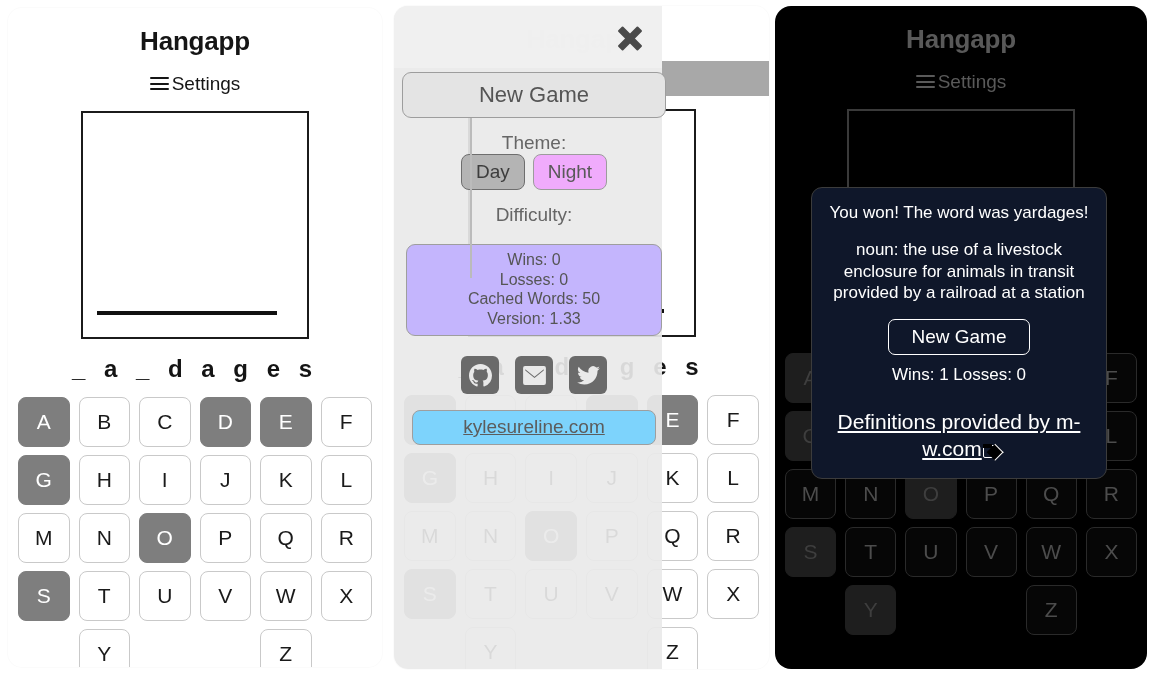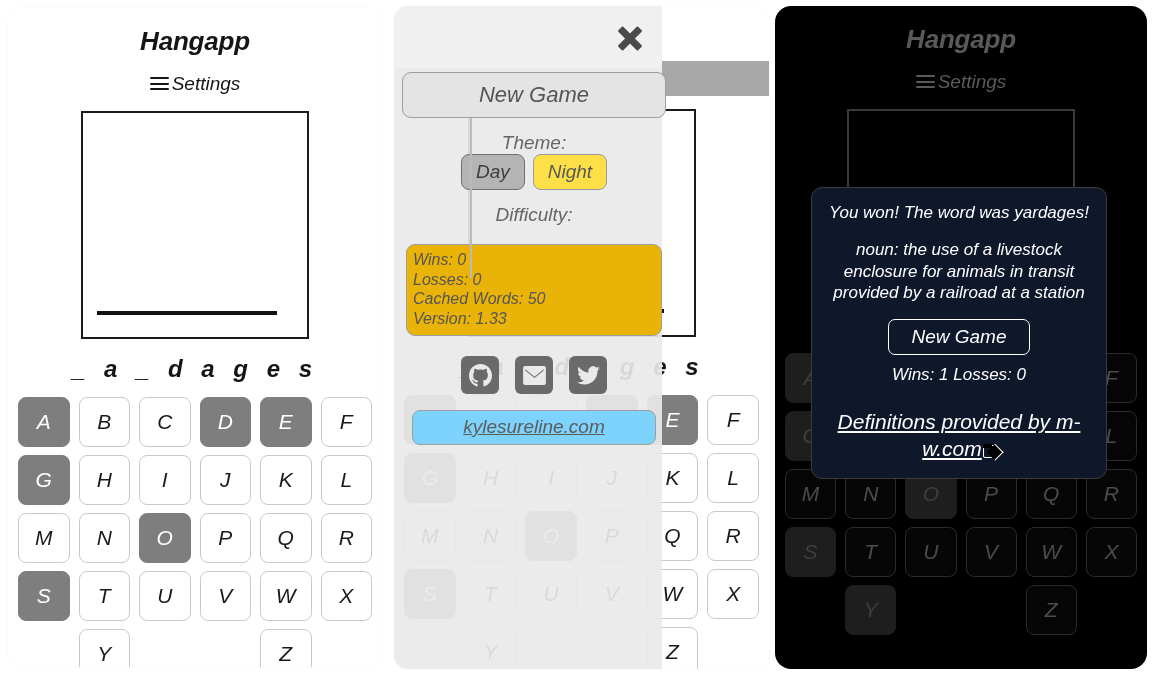--- a/index.html
+++ b/index.html
@@ -7,21 +7,20 @@
     width: 1152px; height: 675px;
     background: #ffffff;
     font-family: "Liberation Sans", sans-serif;
     overflow: hidden;
   }
   .screen {
     position: relative;
     width: 1152px; height: 675px;
     display: flex;
     background: #ffffff;
-    font-style: italic;
   }
 
   
   .app {
     position: relative;
     height: 675px;
     overflow: hidden;
   }
   .app-inner {
     position: absolute;
@@ -217,37 +216,38 @@
     font-size: 19px;
     color: #666;
     margin-top: 14px;
   }
   .sp-btnrow {
     display: flex; justify-content: center; gap: 8px;
   }
   .sp-btn {
     border: 1.6px solid #9c9c9c;
     border-radius: 8px;
-    background: #fde047;
+    background: #f0abfc;
     color: #595959;
     font-size: 19px;
     padding: 6px 14px;
     cursor: pointer;
   }
   .sp-btn.active {
     background: #b4b4b4;
     border-color: #6e6e6e;
     color: #3d3d3d;
   }
   .sp-stats {
     margin: 18px 12px 0 12px;
     border: 1.5px solid #9e9e9e;
     border-radius: 9px;
-    background: #eab308;
+    background: #c4b5fd;
     padding: 5px 6px 7px;
+    text-align: center;
     font-size: 16px;
     line-height: 1.22;
     color: #555;
   }
   .sp-social {
     display: flex; justify-content: center; gap: 16px;
     margin-top: 20px;
   }
   .sp-ico {
     width: 38px; height: 38px;

